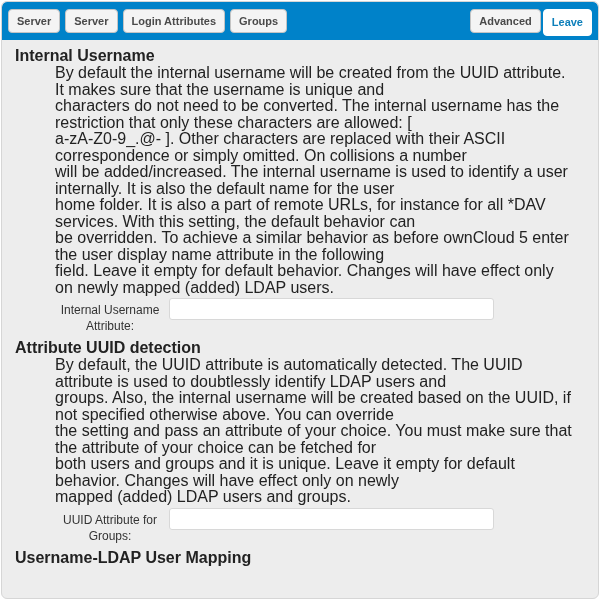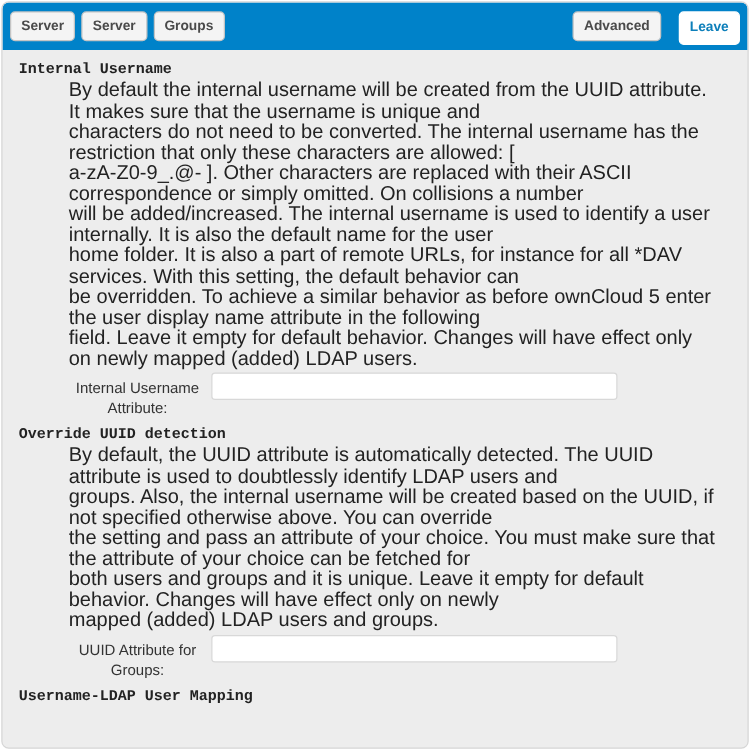--- a/index.html
+++ b/index.html
@@ -33,38 +33,37 @@
     border-radius: 4px;
     padding: 5px 8px;
     font-size: 11px;
     font-weight: bold;
     color: #4a4a4a;
     line-height: 12px;
     margin-right: 5px;
     cursor: pointer;
     white-space: nowrap;
   }
-  .tab.right { margin-right: 0; margin-left: 14px; }
+  .tab.right { margin-right: 0; margin-left: 2px; }
   .tab.active {
     background: #ffffff;
     border-color: #ffffff;
     color: var(--active-tab-text, #0d7fba);
     padding-top: 6px;
     padding-bottom: 7px;
   }
   .spacer { flex: 1; }
   
   .content { padding: 2px 12px 0 0; }
   h3 {
-    font-size: 12px;
+    font-size: 16px;
     font-weight: bold;
     color: #222222;
     line-height: 15px;
     margin: 6px 0 2px 13px;
-    font-family: Liberation Mono, monospace;
   }
   .desc {
     font-size: 16px;
     color: #222222;
     line-height: 16.5px;
     margin: 1px 0 2px 53px;
     width: 520px;
     white-space: pre-line;
   }
   .field-row {
@@ -94,20 +93,21 @@
   }
 </style>
 </head>
 <body style="--accent: #0082c9; --active-tab-text: #0d7fba;">
 
 <div class="panel">
 
   <div class="tabbar">
     <div class="tab">Server</div>
     <div class="tab">Server</div>
+    <div class="tab">Login Attributes</div>
     <div class="tab">Groups</div>
     <div class="spacer"></div>
     <div class="tab right">Advanced</div>
     <div class="tab right active">Leave</div>
   </div>
 
   <div class="content">
 
     <h3>Internal Username</h3>
     <p class="desc">By default the internal username will be created from the UUID attribute. It makes sure that the username is unique and
@@ -116,21 +116,21 @@
 will be added/increased. The internal username is used to identify a user internally. It is also the default name for the user
 home folder. It is also a part of remote URLs, for instance for all *DAV services. With this setting, the default behavior can
 be overridden. To achieve a similar behavior as before ownCloud 5 enter the user display name attribute in the following
 field. Leave it empty for default behavior. Changes will have effect only on newly mapped (added) LDAP users.</p>
 
     <div class="field-row">
       <label class="field-label">Internal Username Attribute:</label>
       <input class="field-input" type="text" value="" style="">
     </div>
 
-    <h3>Override UUID detection</h3>
+    <h3>Attribute UUID detection</h3>
     <p class="desc">By default, the UUID attribute is automatically detected. The UUID attribute is used to doubtlessly identify LDAP users and
 groups. Also, the internal username will be created based on the UUID, if not specified otherwise above. You can override
 the setting and pass an attribute of your choice. You must make sure that the attribute of your choice can be fetched for
 both users and groups and it is unique. Leave it empty for default behavior. Changes will have effect only on newly
 mapped (added) LDAP users and groups.</p>
 
 
     <div class="field-row">
       <label class="field-label">UUID Attribute for Groups:</label>
       <input class="field-input" type="text" value="" style="">

